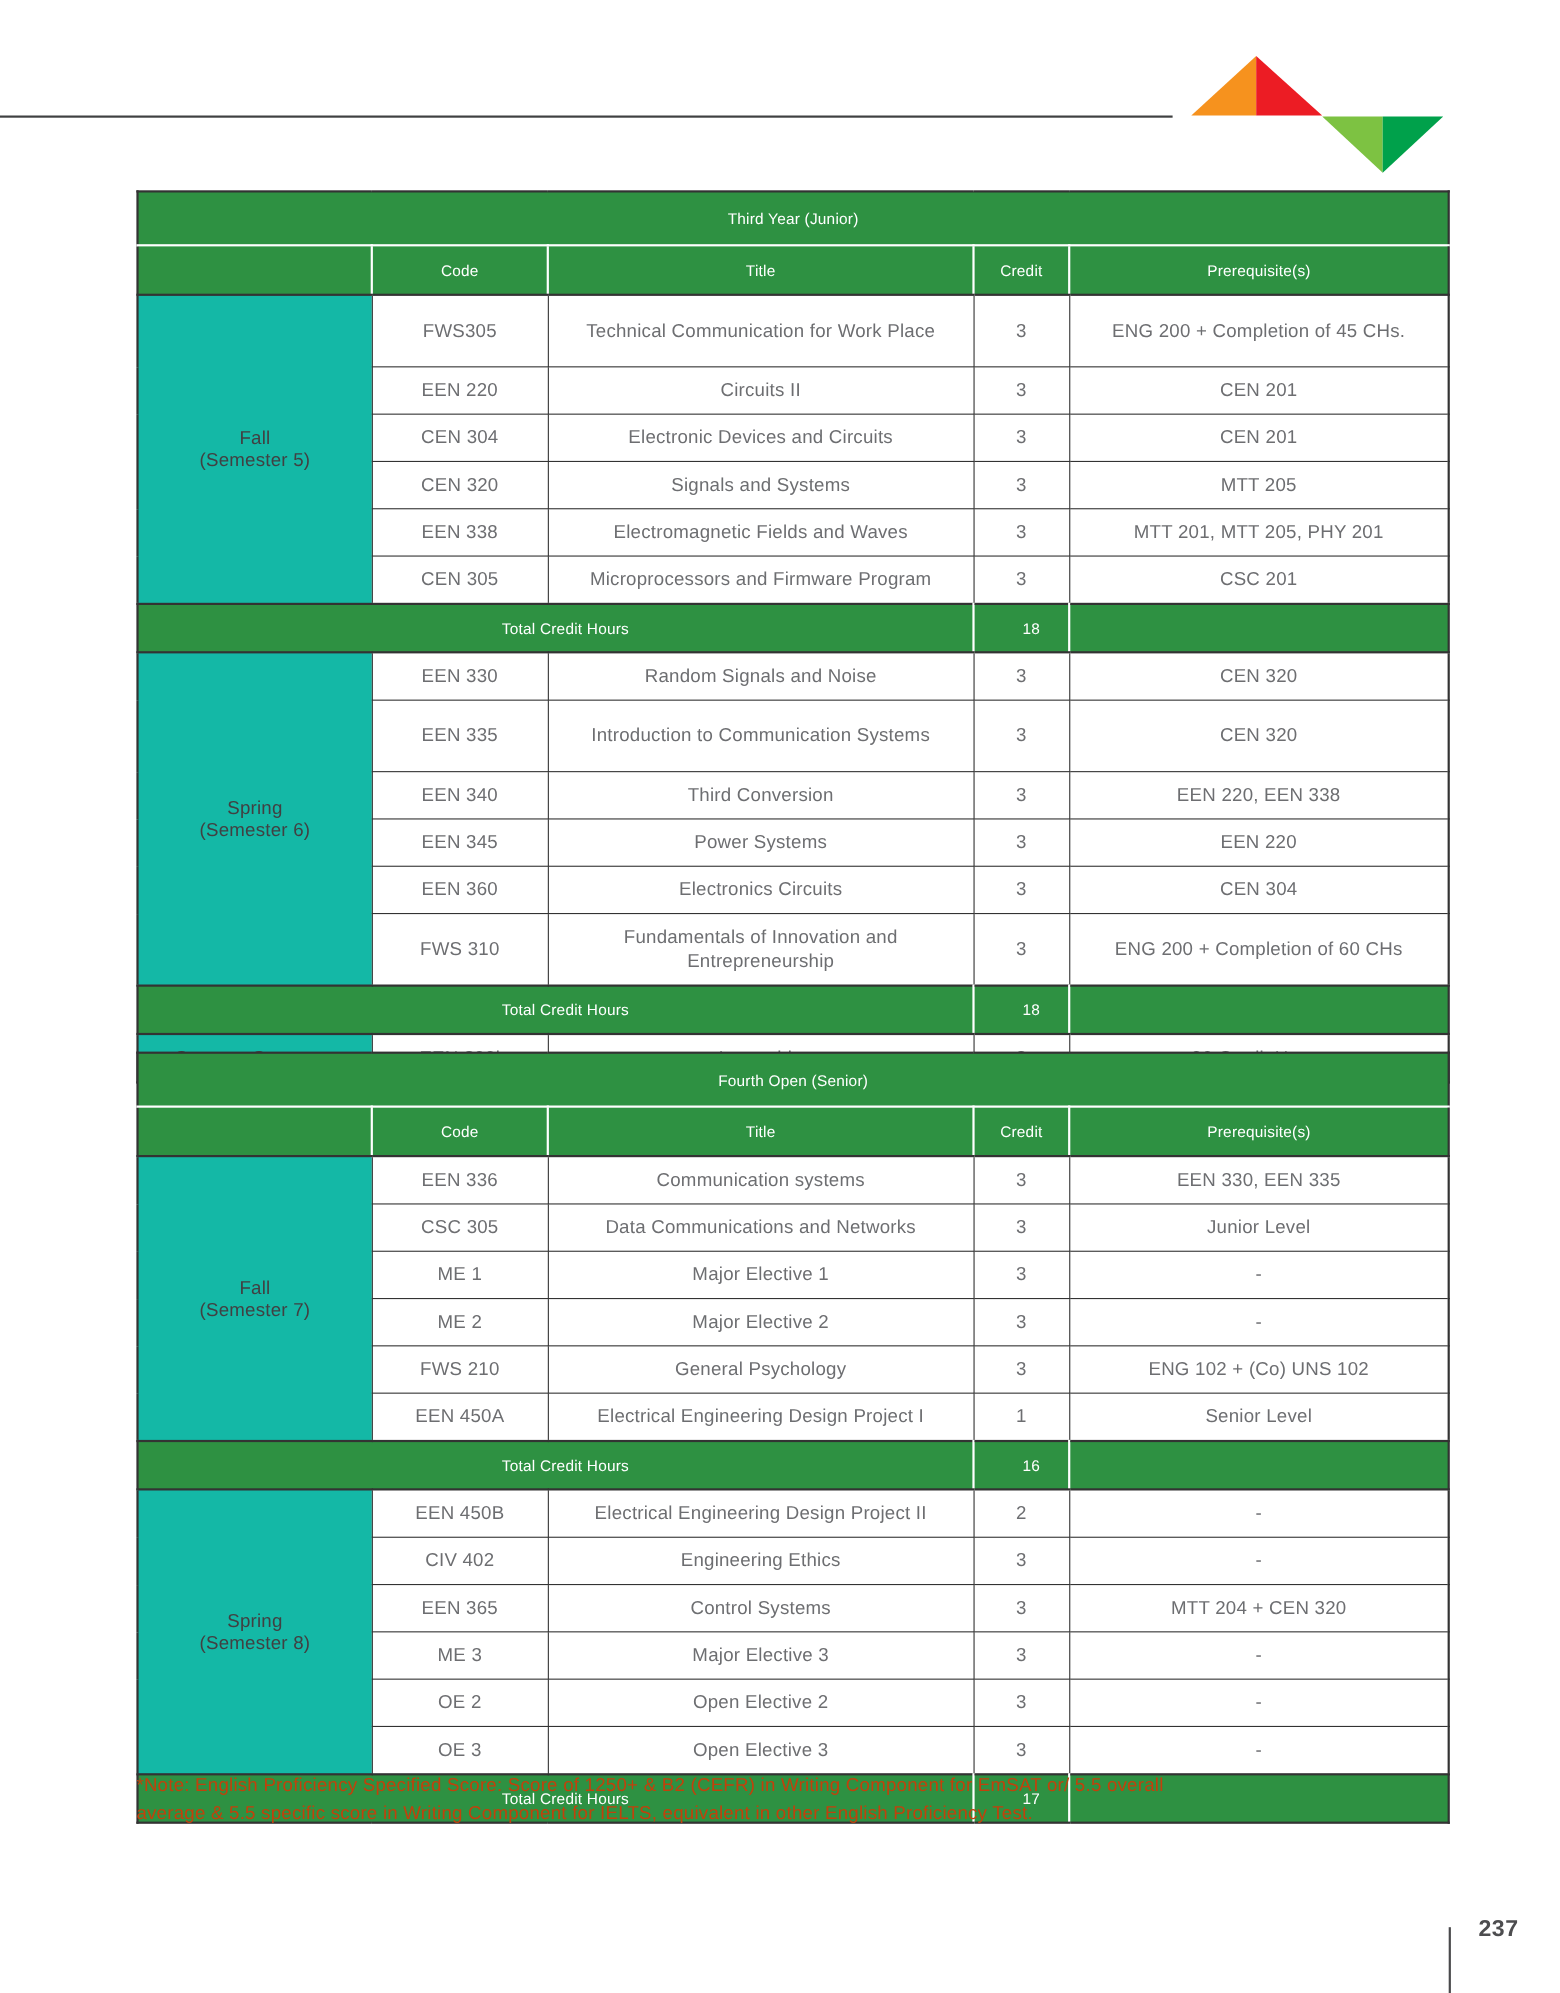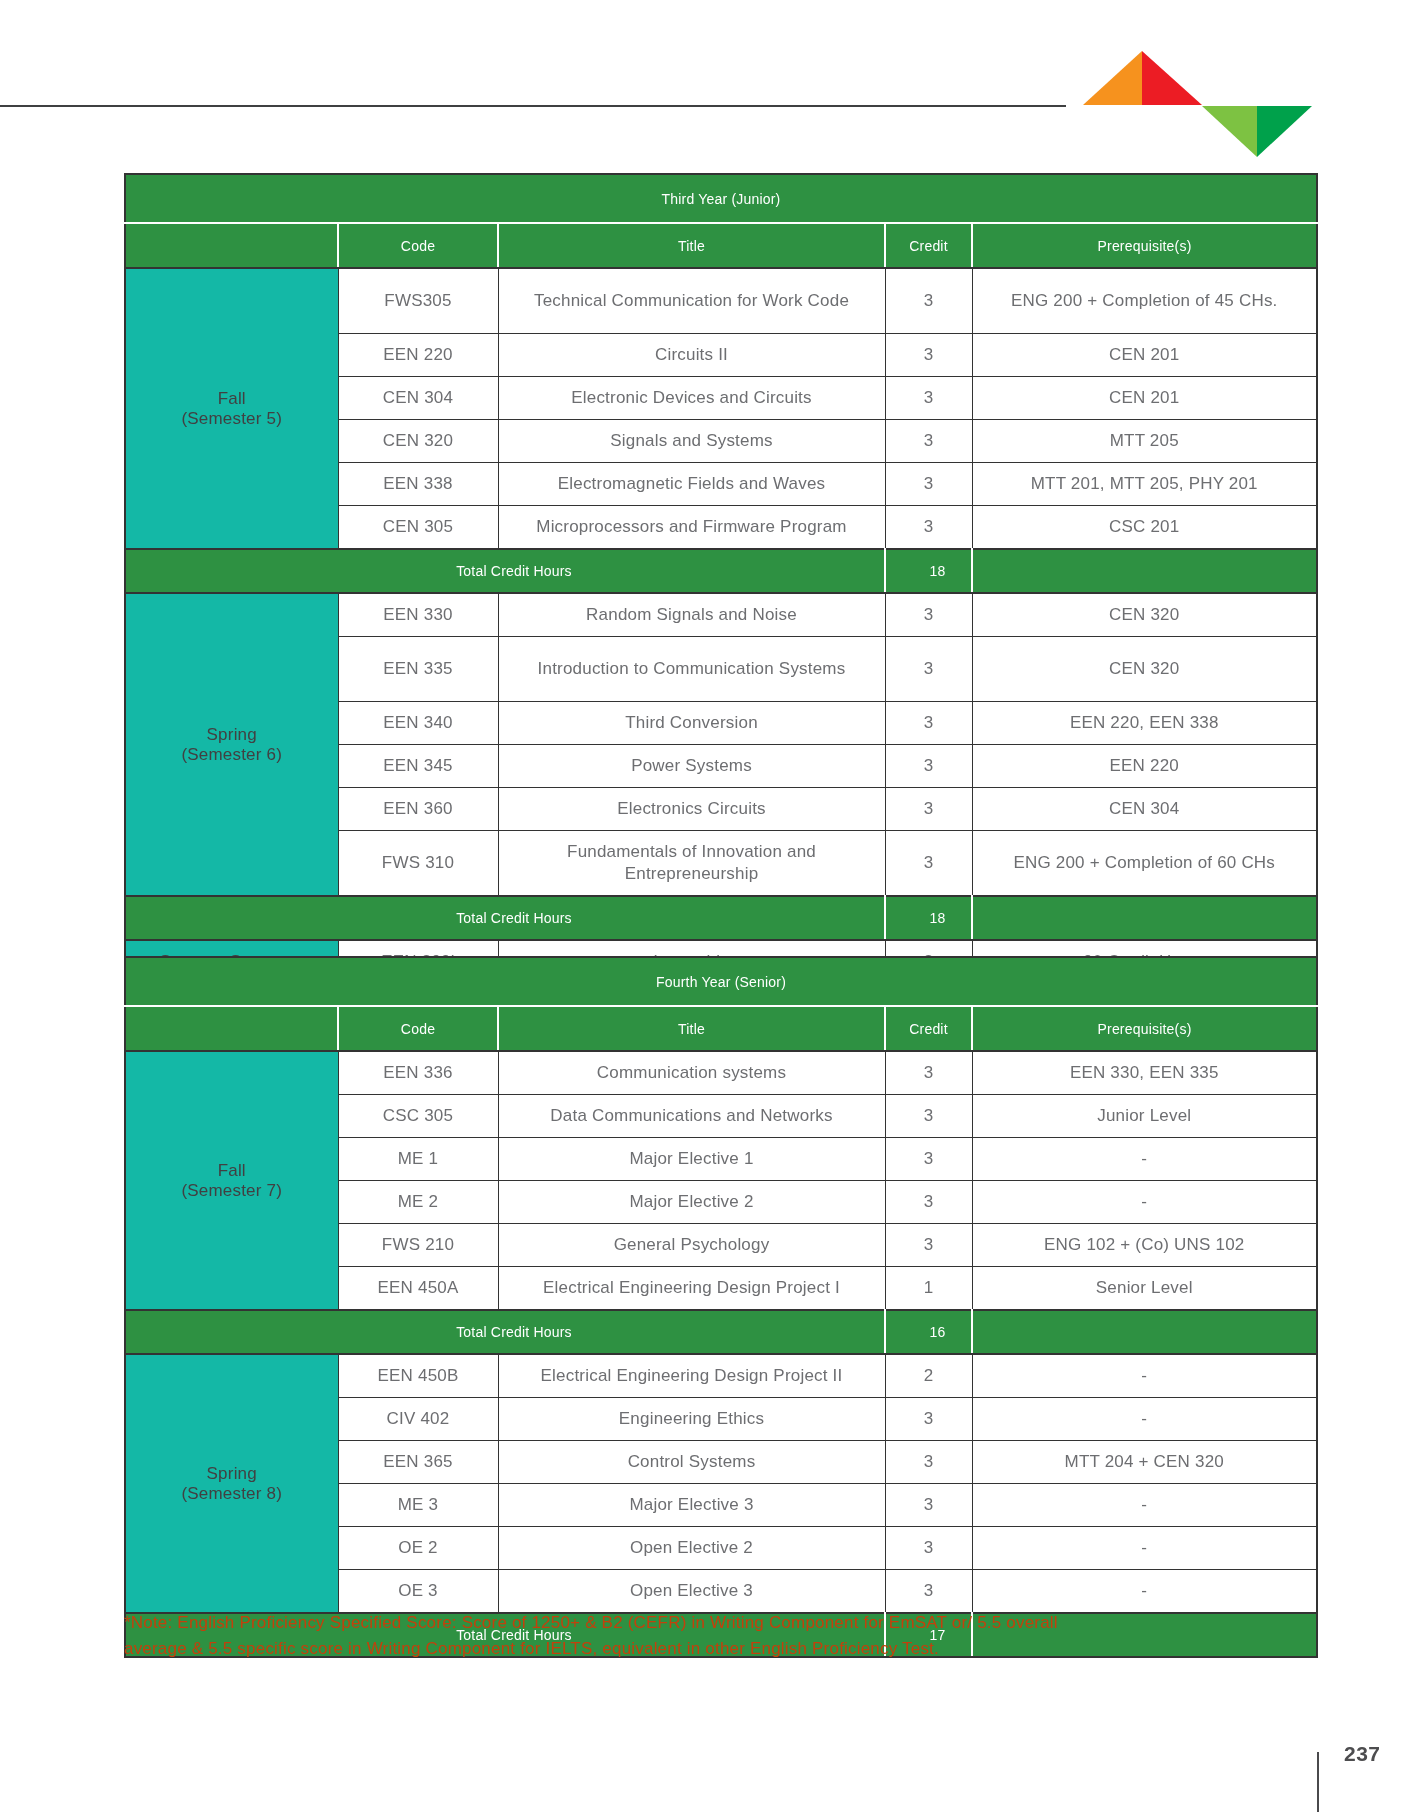--- a/index.html
+++ b/index.html
@@ -127,21 +127,21 @@
       <th>Credit</th>
       <th>Prerequisite(s)</th>
     </tr>
 
     <tr class="tall">
       <td class="sem-cell" rowspan="6">
         <div>Fall</div>
         <div class="sem2">(Semester 5)</div>
       </td>
       <td>FWS305</td>
-      <td class="title-cell">Technical Communication for Work Code</td>
+      <td class="title-cell">Technical Communication for Work Place</td>
       <td>3</td>
       <td>ENG 200 + Completion of 45 CHs.</td>
     </tr>
     <tr class="single">
       <td>EEN 220</td>
       <td class="title-cell">Circuits II</td>
       <td>3</td>
       <td>CEN 201</td>
     </tr>
     <tr class="single">
@@ -235,21 +235,21 @@
   <table class="curr t2">
     <colgroup>
         <col class="c-sem">
         <col class="c-code">
         <col class="c-title">
         <col class="c-credit">
         <col class="c-prereq">
       </colgroup>
     <tbody>
         <tr class="band band-title">
-      <td colspan="5">Fourth Year (Senior)</td>
+      <td colspan="5">Fourth Open (Senior)</td>
     </tr>
     <tr class="band band-head">
       <th></th>
       <th>Code</th>
       <th>Title</th>
       <th>Credit</th>
       <th>Prerequisite(s)</th>
     </tr>
 
     <tr class="single">

